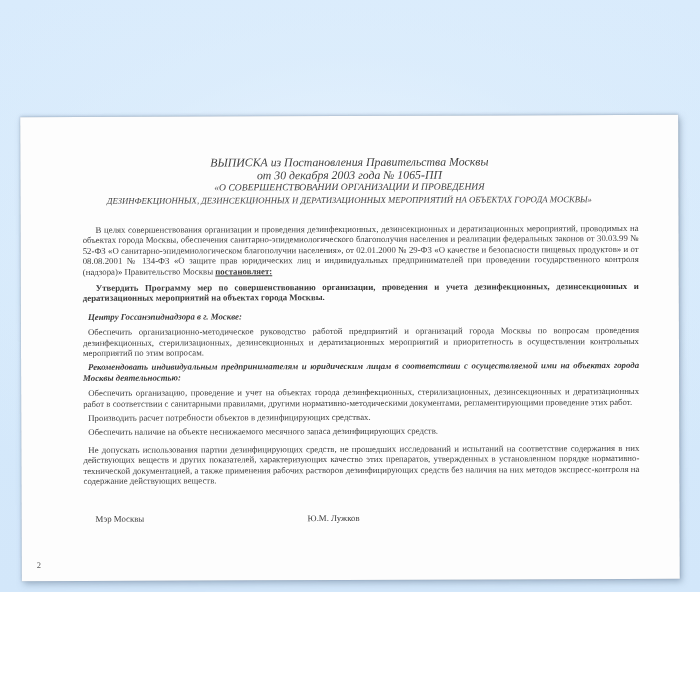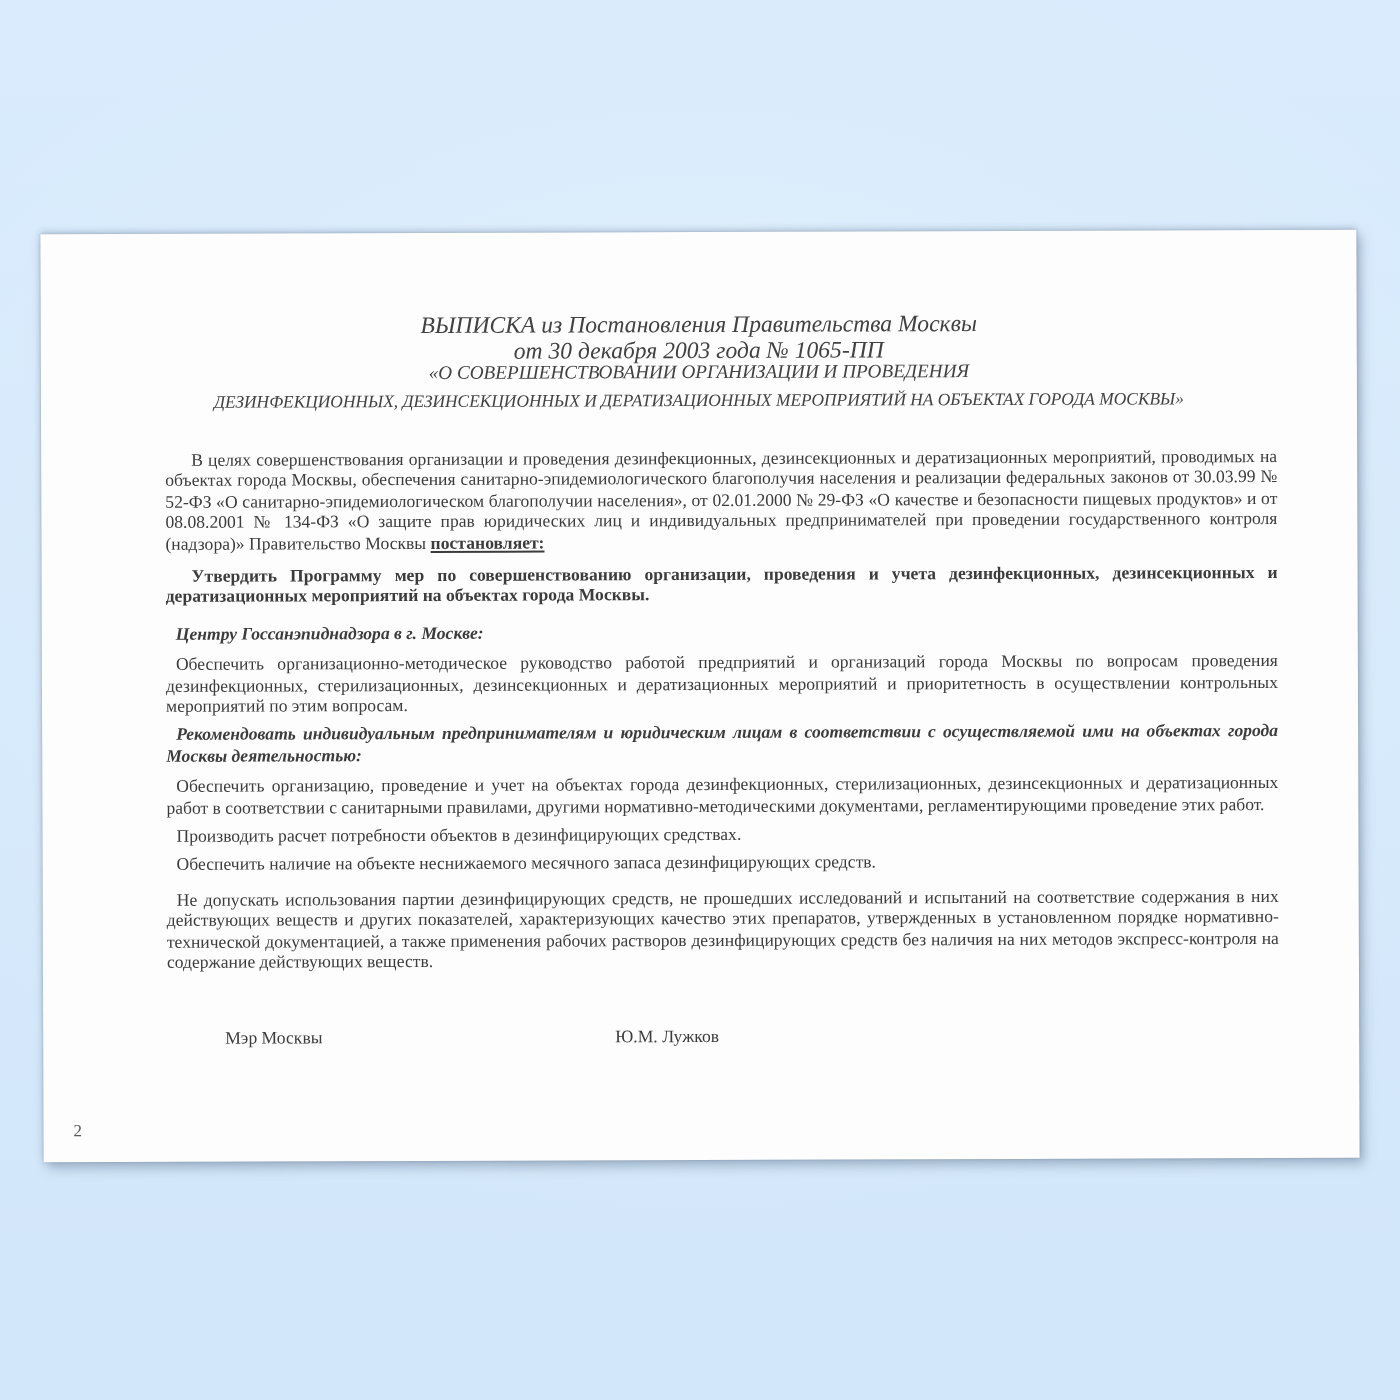--- a/index.html
+++ b/index.html
@@ -6,21 +6,21 @@
     margin: 0;
     padding: 0;
     width: 700px;
     height: 700px;
     overflow: hidden;
     font-family: "Liberation Serif", "DejaVu Serif", serif;
   }
   .stage {
     position: relative;
     width: 700px;
-    height: 700px;
+    height: 592px;
     background:
       radial-gradient(ellipse 460px 330px at 50% 40%, rgba(235,245,254,0.9) 0%, rgba(222,238,252,0.6) 55%, rgba(213,233,251,0) 100%),
       linear-gradient(180deg, #d9ebfc 0%, #d5e9fb 50%, #d3e7fa 100%);
   }
   .page {
     position: absolute;
     left: 21px;
     top: 116px;
     width: 658px;
     height: 464px;
@@ -66,21 +66,21 @@
   .p-heading2   { text-indent: 5px;  margin: 2px 0 5px;  font-weight: bold; font-style: italic; }
   .p-item       { text-indent: 5px;  margin-bottom: 4px; }
   .p-item-gap   { margin-top: 7px; }
   .bold { font-weight: bold; text-decoration: underline; }
   .signature {
     position: relative;
     margin-top: 27px;
     height: 12px;
     text-align: left;
   }
-  .sig-role { position: absolute; left: 29px;  top: 0; }
+  .sig-role { position: absolute; left: 12px;  top: 0; }
   .sig-name { position: absolute; left: 224px; top: 0; text-align: right; }
   .page-number {
     position: absolute;
     left: 15px;
     bottom: 11px;
     font-size: 8.5px;
     color: #575757;
   }
 </style>
 </head>

